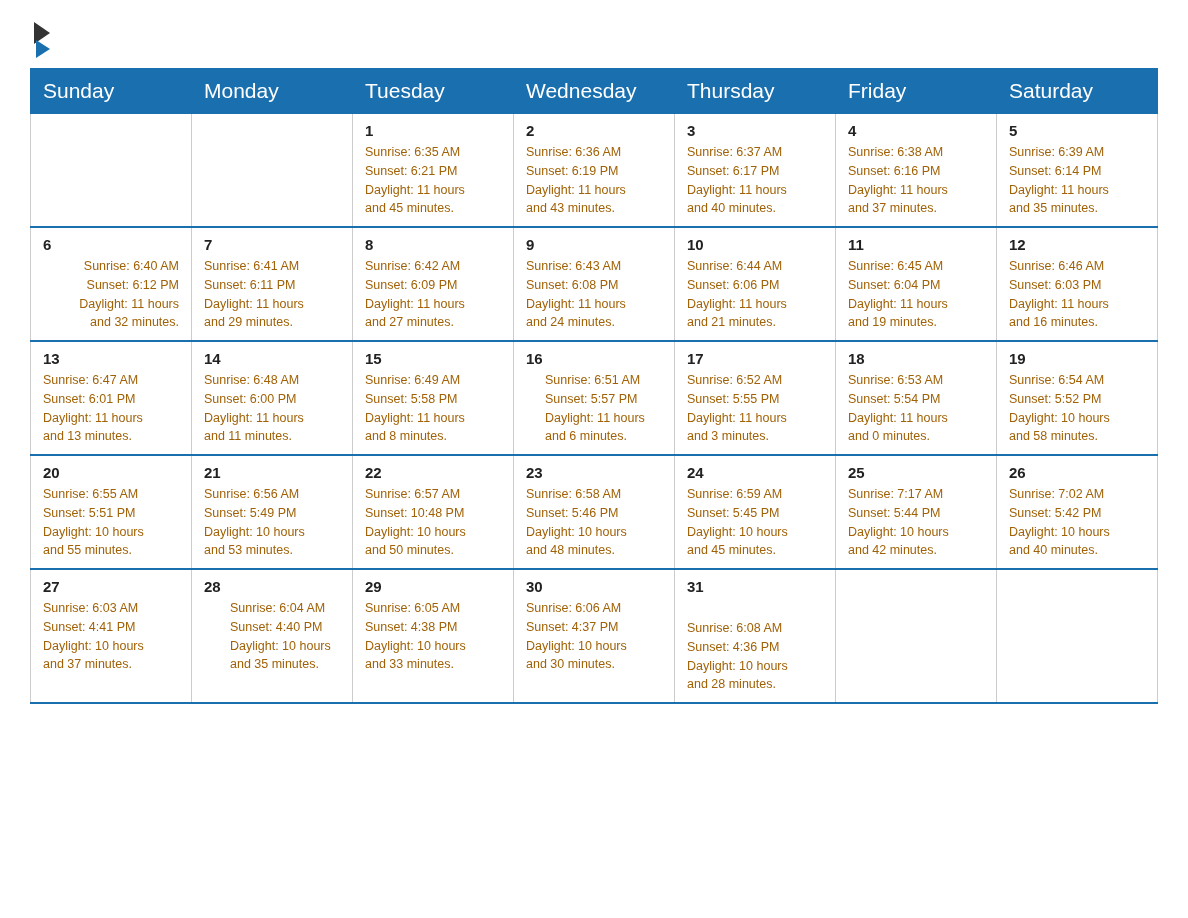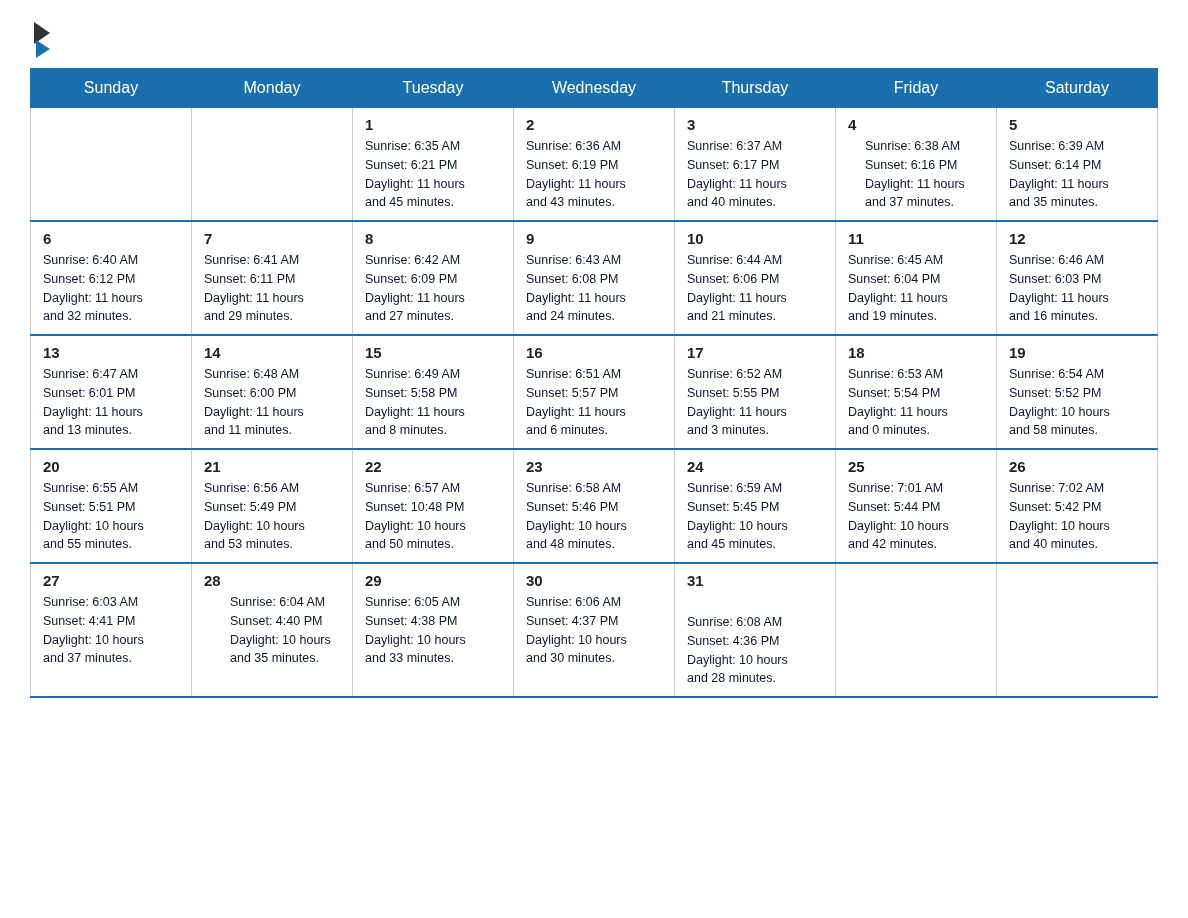--- a/index.html
+++ b/index.html
@@ -49,24 +49,24 @@
       margin-top: 4px;
     }
     table {
       width: 100%;
       border-collapse: collapse;
       margin-top: 10px;
     }
     thead tr th {
       background-color: #1a6faf;
       color: #fff;
-      font-size: 16px;
+      font-size: 21px;
       font-weight: normal;
       padding: 10px 12px;
-      text-align: center;
+      text-align: left;
       border: 1px solid #1a6faf;
     }
     tbody tr td {
       vertical-align: top;
       padding: 8px 12px;
       border: 1px solid #ccc;
       width: 14.28%;
       min-height: 100px;
       height: 110px;
       font-size: 13px;
@@ -76,21 +76,21 @@
       border-bottom: 2px solid #1a6faf;
     }
     .day-number {
       font-size: 15px;
       font-weight: bold;
       color: #222;
       display: block;
       margin-bottom: 4px;
     }
     .day-info {
-      color: #0f172a;
+      color: #a16207;
       font-size: 12.5px;
       line-height: 1.5;
     }
     .empty-cell {
       background: #fff;
     }
   </style>
 </head>
 <body>
 
@@ -147,37 +147,37 @@
         </td>
         <td>
           <span class="day-number">3</span>
           <div class="day-info" style="white-space: pre-line;">Sunrise: 6:37 AM
 Sunset: 6:17 PM
 Daylight: 11 hours
 and 40 minutes.</div>
         </td>
         <td>
           <span class="day-number">4</span>
-          <div class="day-info" style="white-space: pre-line; margin-left: 17px;">Sunrise: 6:38 AM
+          <div class="day-info" style="white-space: pre-line;">Sunrise: 6:38 AM
 Sunset: 6:16 PM
 Daylight: 11 hours
 and 37 minutes.</div>
         </td>
         <td>
           <span class="day-number">5</span>
           <div class="day-info" style="white-space: pre-line;">Sunrise: 6:39 AM
 Sunset: 6:14 PM
 Daylight: 11 hours
 and 35 minutes.</div>
         </td>
       </tr>
       <tr>
         <td>
           <span class="day-number">6</span>
-          <div class="day-info" style="white-space: pre-line;">Sunrise: 6:40 AM
+          <div class="day-info" style="white-space: pre-line; text-align: right;">Sunrise: 6:40 AM
 Sunset: 6:12 PM
 Daylight: 11 hours
 and 32 minutes.</div>
         </td>
         <td>
           <span class="day-number">7</span>
           <div class="day-info" style="white-space: pre-line;">Sunrise: 6:41 AM
 Sunset: 6:11 PM
 Daylight: 11 hours
 and 29 minutes.</div>
@@ -235,21 +235,21 @@
         </td>
         <td>
           <span class="day-number">15</span>
           <div class="day-info" style="white-space: pre-line;">Sunrise: 6:49 AM
 Sunset: 5:58 PM
 Daylight: 11 hours
 and 8 minutes.</div>
         </td>
         <td>
           <span class="day-number">16</span>
-          <div class="day-info" style="white-space: pre-line;">Sunrise: 6:51 AM
+          <div class="day-info" style="white-space: pre-line; margin-left: 19px;">Sunrise: 6:51 AM
 Sunset: 5:57 PM
 Daylight: 11 hours
 and 6 minutes.</div>
         </td>
         <td>
           <span class="day-number">17</span>
           <div class="day-info" style="white-space: pre-line;">Sunrise: 6:52 AM
 Sunset: 5:55 PM
 Daylight: 11 hours
 and 3 minutes.</div>
@@ -300,21 +300,21 @@
         </td>
         <td>
           <span class="day-number">24</span>
           <div class="day-info" style="white-space: pre-line;">Sunrise: 6:59 AM
 Sunset: 5:45 PM
 Daylight: 10 hours
 and 45 minutes.</div>
         </td>
         <td>
           <span class="day-number">25</span>
-          <div class="day-info" style="white-space: pre-line;">Sunrise: 7:01 AM
+          <div class="day-info" style="white-space: pre-line;">Sunrise: 7:17 AM
 Sunset: 5:44 PM
 Daylight: 10 hours
 and 42 minutes.</div>
         </td>
         <td>
           <span class="day-number">26</span>
           <div class="day-info" style="white-space: pre-line;">Sunrise: 7:02 AM
 Sunset: 5:42 PM
 Daylight: 10 hours
 and 40 minutes.</div>

